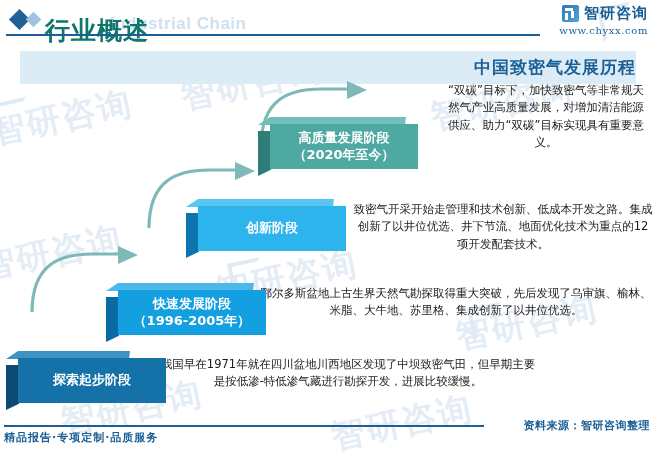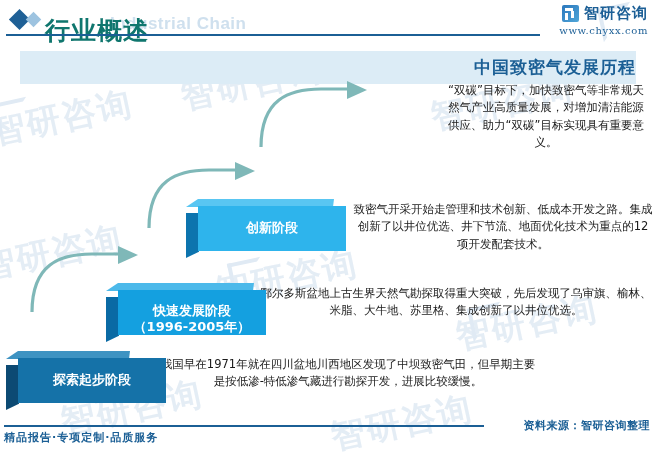--- a/index.html
+++ b/index.html
@@ -113,21 +113,21 @@
 
   
   .c-teal  .face{background:#4fa9a3;}
   .c-teal  .side{background:#2e7d78;}
   .c-teal  .top {background:#6fc0ba;}
 
   .c-cyan  .face{background:#2eb4ec;}
   .c-cyan  .side{background:#0d74ae;}
   .c-cyan  .top {background:#59c6f2;}
 
-  .c-blue  .face{background:#14a0e0;justify-content:flex-end;}
+  .c-blue  .face{background:#14a0e0;}
   .c-blue  .side{background:#0a6aa4;}
   .c-blue  .top {background:#4cb9ea;}
 
   .c-navy  .face{background:#1572a8;}
   .c-navy  .side{background:#0c4a73;}
   .c-navy  .top {background:#3e93c2;}
 
   
   .desc{
     position:absolute;
@@ -200,20 +200,30 @@
   <svg class="arrow" style="left:143px;top:78px;" width="120" height="70">
     <path d="M6,66 C6,18 34,8 66,8 L96,8" fill="none" stroke="#7fb8b8" stroke-width="3.2"></path>
     <polygon points="92,0 112,9 92,18" fill="#7fb8b8"></polygon>
   </svg>
 
   <svg class="arrow" style="left:26px;top:162px;" width="120" height="70">
     <path d="M6,66 C6,18 34,8 66,8 L96,8" fill="none" stroke="#7fb8b8" stroke-width="3.2"></path>
     <polygon points="92,0 112,9 92,18" fill="#7fb8b8"></polygon>
   </svg>
 
+  <div class="stage" style="left:270px;top:40px;">
+    <div class="block c-teal" style="width:148px;height:45px;">
+      <div class="top"></div>
+      <div class="side"></div>
+      <div class="face" style="width:148px;height:45px;">
+        <div class="line1">高质量发展阶段</div>
+        <div class="line2">（2020年至今）</div>
+      </div>
+    </div>
+  </div>
   <div class="desc" style="left:443px;top:-2px;width:206px;">“双碳”目标下，加快致密气等非常规天然气产业高质量发展，对增加清洁能源供应、助力“双碳”目标实现具有重要意义。</div>
 
   <div class="stage" style="left:198px;top:122px;">
     <div class="block c-cyan" style="width:148px;height:45px;">
       <div class="top"></div>
       <div class="side"></div>
       <div class="face" style="width:148px;height:45px;">
         <div class="line1">创新阶段</div>
       </div>
     </div>

